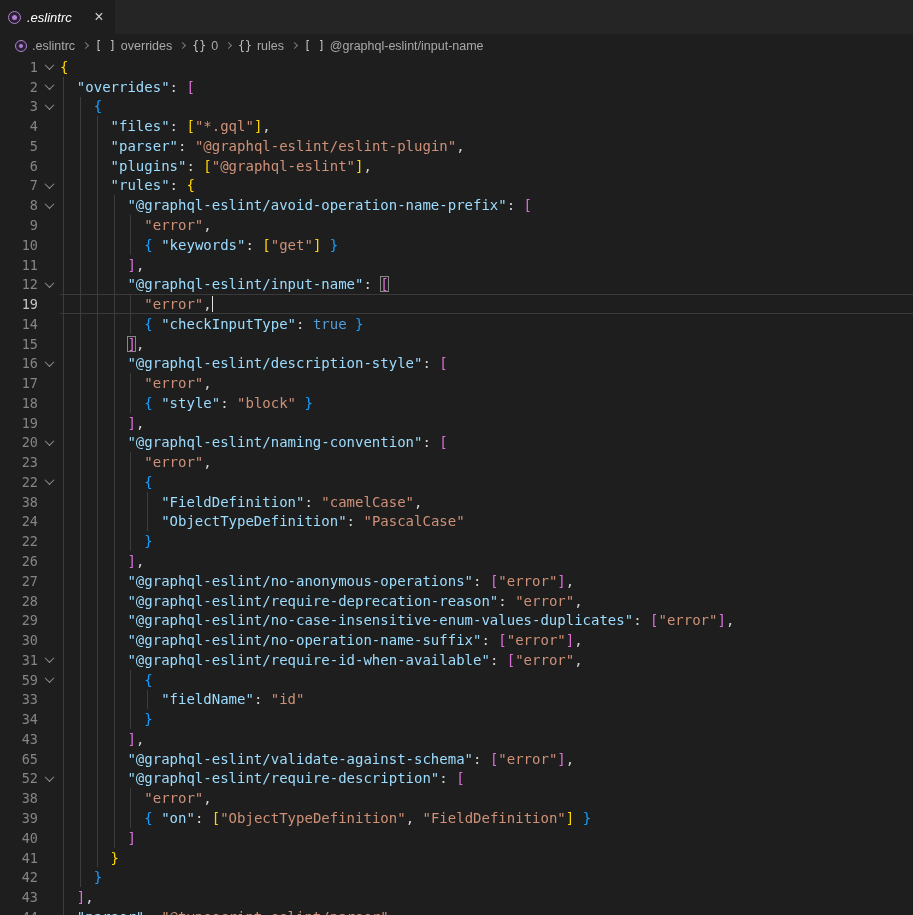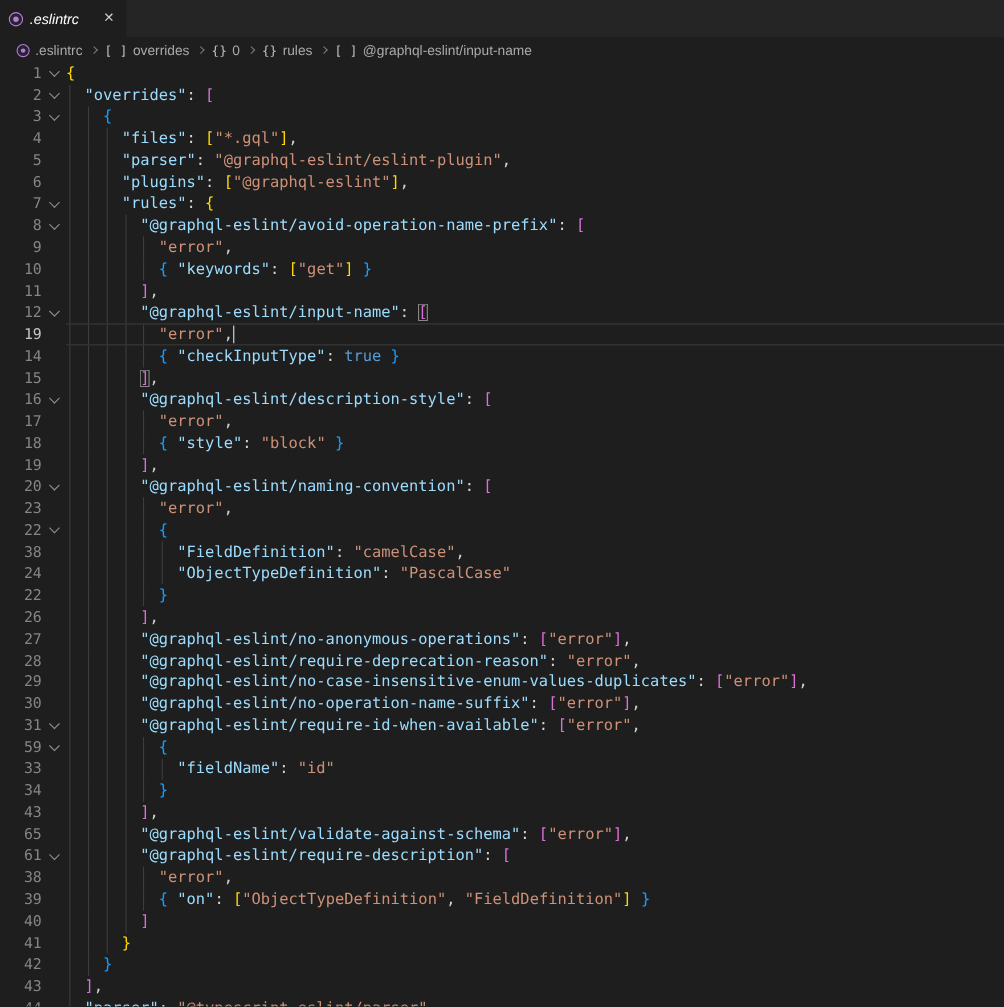--- a/index.html
+++ b/index.html
@@ -357,21 +357,21 @@
       <div class="ln">43</div>
       <div class="foldcol"></div>
       <div class="code"><span class="guide" style="left: 3px;"></span><span class="guide" style="left: 19.86px;"></span><span class="guide" style="left: 36.72px;"></span><span class="guide" style="left: 53.58px;"></span><span class="tok tok-w">        </span><span class="tok tok-o">]</span><span class="tok tok-p">,</span></div>
     </div>
     <div class="row">
       <div class="ln">65</div>
       <div class="foldcol"></div>
       <div class="code"><span class="guide" style="left: 3px;"></span><span class="guide" style="left: 19.86px;"></span><span class="guide" style="left: 36.72px;"></span><span class="guide" style="left: 53.58px;"></span><span class="tok tok-w">        </span><span class="tok tok-k">"@graphql-eslint/validate-against-schema"</span><span class="tok tok-p">: </span><span class="tok tok-o">[</span><span class="tok tok-s">"error"</span><span class="tok tok-o">]</span><span class="tok tok-p">,</span></div>
     </div>
     <div class="row">
-      <div class="ln">61</div>
+      <div class="ln">52</div>
       <div class="foldcol">
         <span class="fold-chevron"></span>
       </div>
       <div class="code"><span class="guide" style="left: 3px;"></span><span class="guide" style="left: 19.86px;"></span><span class="guide" style="left: 36.72px;"></span><span class="guide" style="left: 53.58px;"></span><span class="tok tok-w">        </span><span class="tok tok-k">"@graphql-eslint/require-description"</span><span class="tok tok-p">: </span><span class="tok tok-o">[</span></div>
     </div>
     <div class="row">
       <div class="ln">38</div>
       <div class="foldcol"></div>
       <div class="code"><span class="guide" style="left: 3px;"></span><span class="guide" style="left: 19.86px;"></span><span class="guide" style="left: 36.72px;"></span><span class="guide" style="left: 53.58px;"></span><span class="guide" style="left: 70.44px;"></span><span class="tok tok-w">          </span><span class="tok tok-s">"error"</span><span class="tok tok-p">,</span></div>
     </div>

